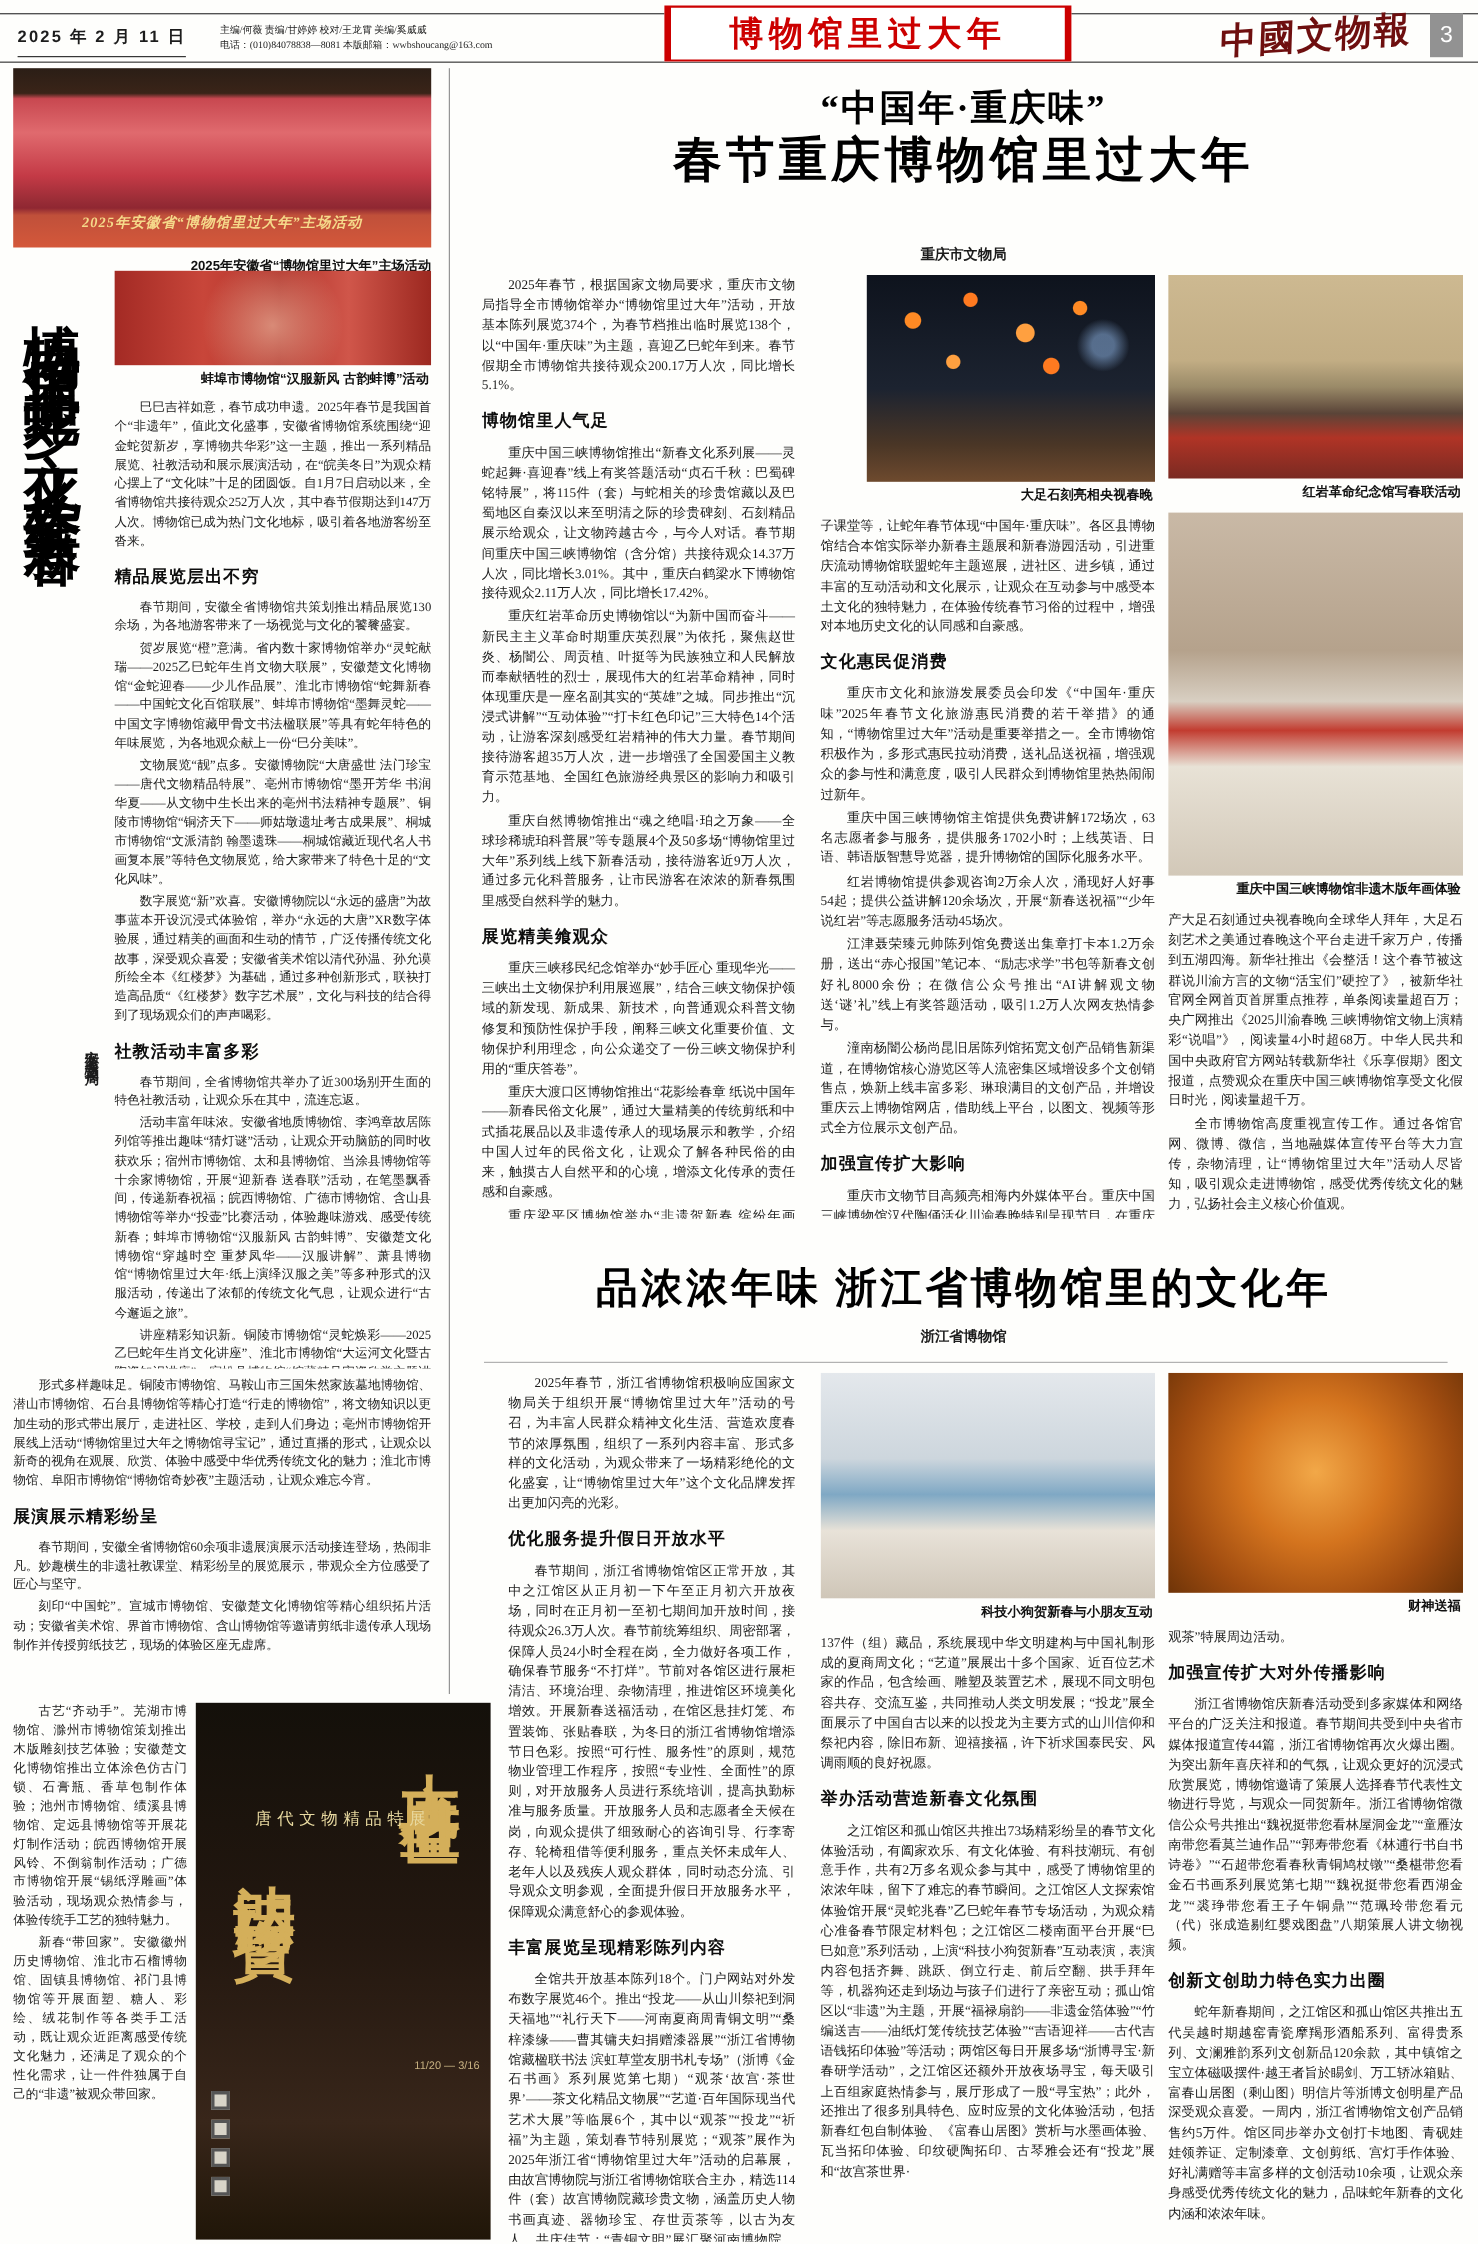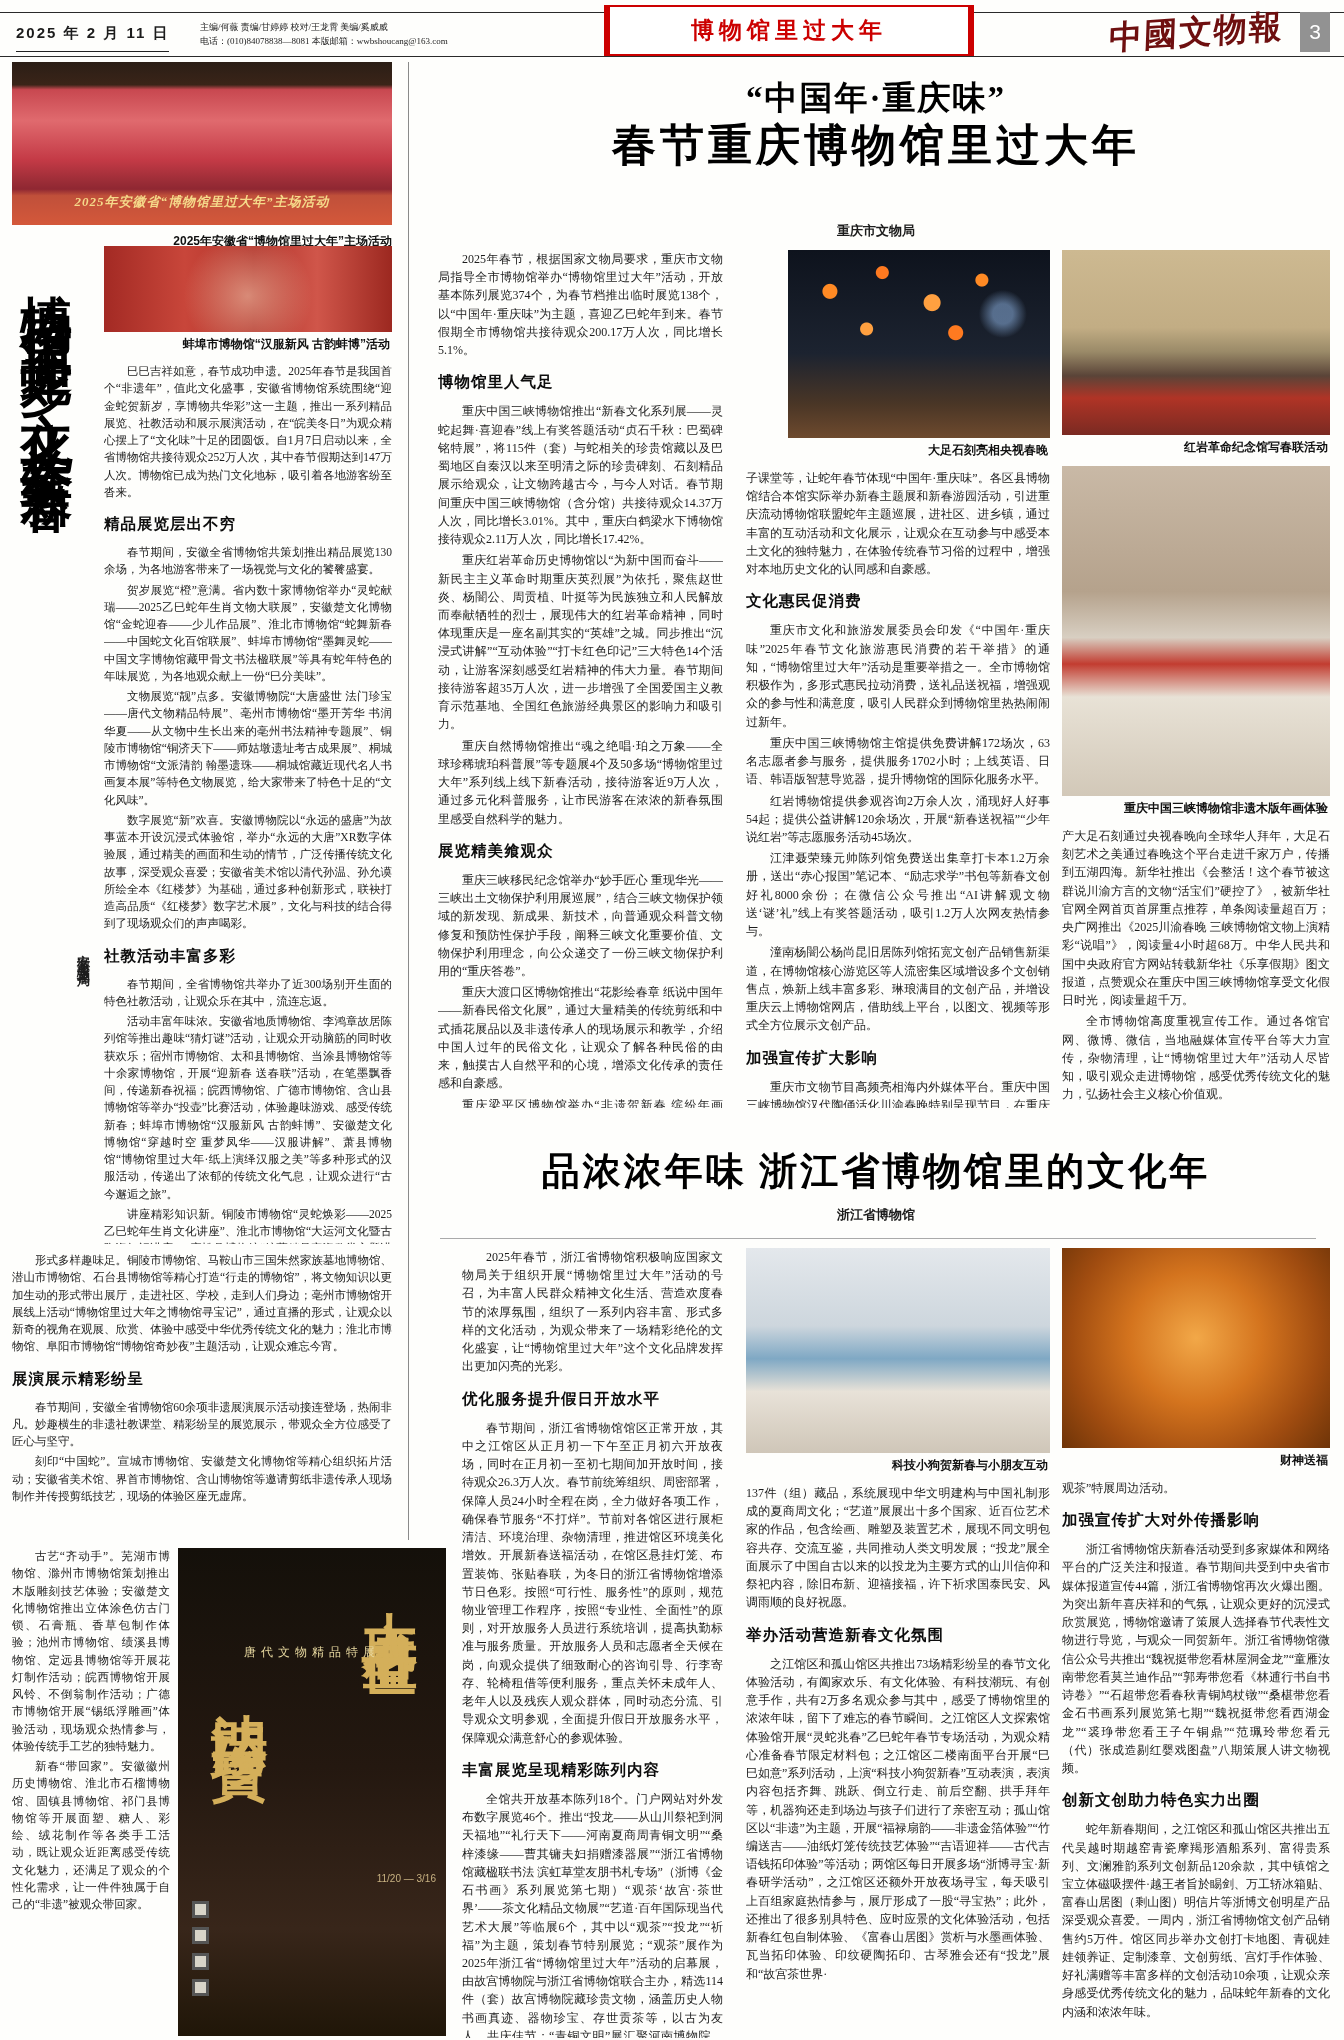--- a/index.html
+++ b/index.html
@@ -8,21 +8,21 @@
   .hairline{position:absolute;left:0;width:1344px;height:1px;background:#2a2a2a;}
   
   #hdr-date{position:absolute;left:16px;top:24px;font-family:"Liberation Sans",sans-serif;
             font-size:15px;font-weight:bold;letter-spacing:2px;border-bottom:1.5px solid #222;padding-bottom:8px;}
   #hdr-staff{position:absolute;left:200px;top:20px;font-family:Liberation Serif, serif;
              font-size:9px;line-height:14px;color:#222;}
   #hdr-banner{position:absolute;left:604px;top:5px;width:358px;height:47px;
               border-left:6px solid #cc0000;border-right:6px solid #cc0000;
               border-top:2px solid #cc0000;border-bottom:2px solid #cc0000;
               display:flex;align-items:center;justify-content:center;background:#fff;}
-  #hdr-banner span{font-family:"Liberation Sans",sans-serif;font-size:23px;font-weight:bold;
+  #hdr-banner span{font-family:"Liberation Sans",sans-serif;font-size:31px;font-weight:bold;
               color:#cc0000;letter-spacing:5px;white-space:nowrap;}
   #masthead{position:absolute;right:60px;top:10px;font-size:33px;font-weight:bold;color:#6e0f0f;
             transform:rotate(-4deg) skewX(-6deg);letter-spacing:2px;font-family:"Liberation Serif",serif;}
   #pagenum{position:absolute;right:14px;top:12px;width:30px;height:40px;background:#929292;
            color:#fff;display:flex;align-items:center;justify-content:center;
            font-family:"Liberation Sans",sans-serif;font-size:21px;}
   
   .photo{position:relative;overflow:hidden;}
   .caption{font-family:"Liberation Sans",sans-serif;font-size:12px;font-weight:bold;
            text-align:right;margin:4px 2px 10px 0;color:#111;}
@@ -60,21 +60,21 @@
   #anhui-wide .para{font-size:11.5px;line-height:1.5;}
   #anhui-narrow .para{font-size:11.5px;line-height:1.5;}
   
   #poster{position:absolute;left:178px;top:1548px;width:268px;height:488px;
           background:linear-gradient(180deg,#14100a 0%,#241810 45%,#38261a 78%,#201608 100%);}
   #poster .pv{position:absolute;writing-mode:vertical-rl;color:#d4af5a;font-weight:bold;
           font-family:"Liberation Serif",serif;line-height:1;}
   #poster .pv1{right:28px;top:18px;font-size:56px;letter-spacing:10px;}
   #poster .pv2{left:34px;top:120px;font-size:56px;letter-spacing:10px;}
   #poster .psub{position:absolute;left:0;right:0;top:96px;text-align:center;color:#e8d9a0;
-          font-size:12px;letter-spacing:5px;font-family:"Liberation Sans",sans-serif;}
+          font-size:15px;letter-spacing:5px;font-family:"Liberation Sans",sans-serif;}
   #poster .pdate{position:absolute;right:10px;bottom:150px;color:#c8b282;font-size:10px;
           font-family:"Liberation Sans",sans-serif;text-align:right;line-height:15px;}
   #poster .qr{position:absolute;left:14px;width:17px;height:17px;background:#d8d4c8;
           box-shadow:inset 0 0 0 3px #555;}
   
   .vdivider{position:absolute;width:1px;background:#8a8a8a;}
   
   .art-title{position:absolute;left:420px;width:912px;text-align:center;font-weight:bold;color:#000;
              font-family:"Liberation Serif",serif;}
   .art-byline{position:absolute;left:420px;width:912px;text-align:center;

